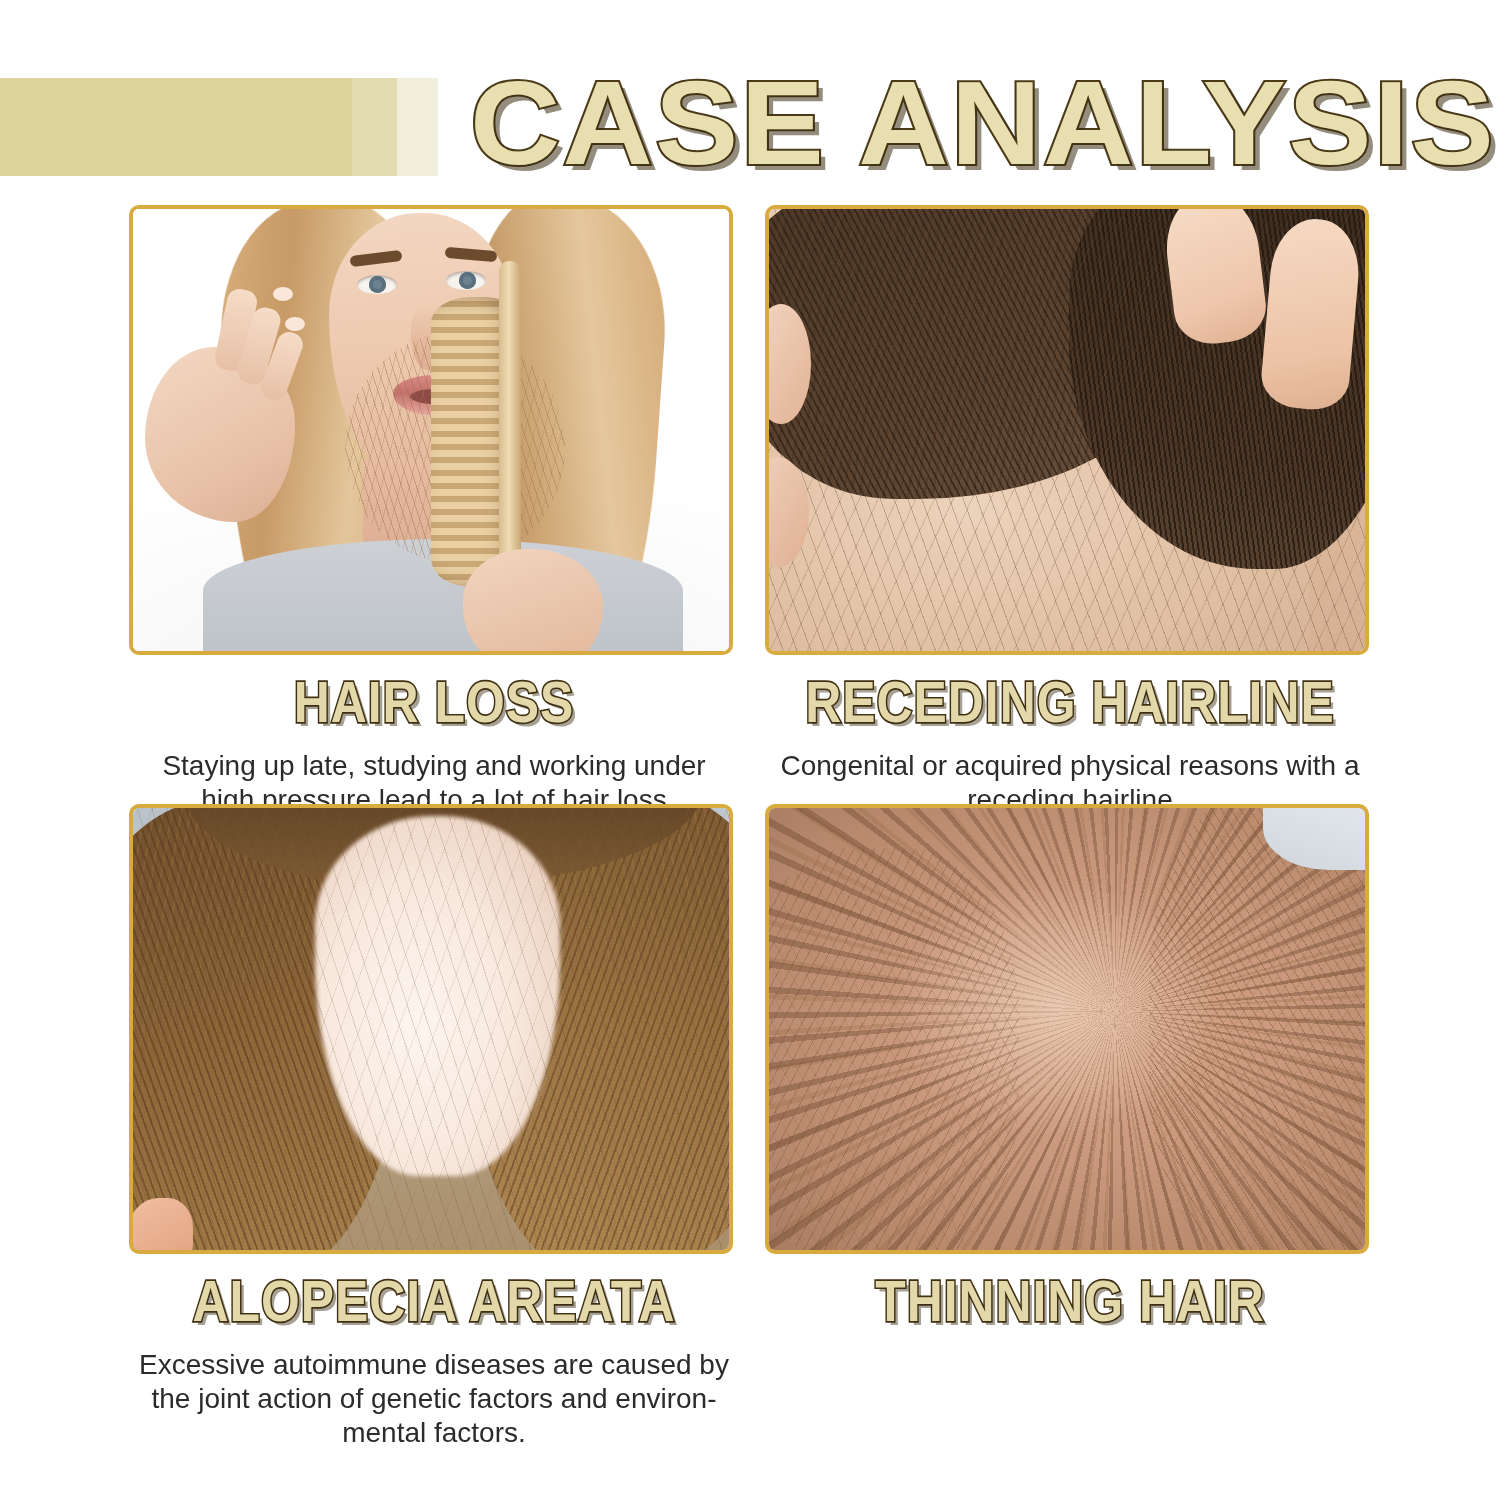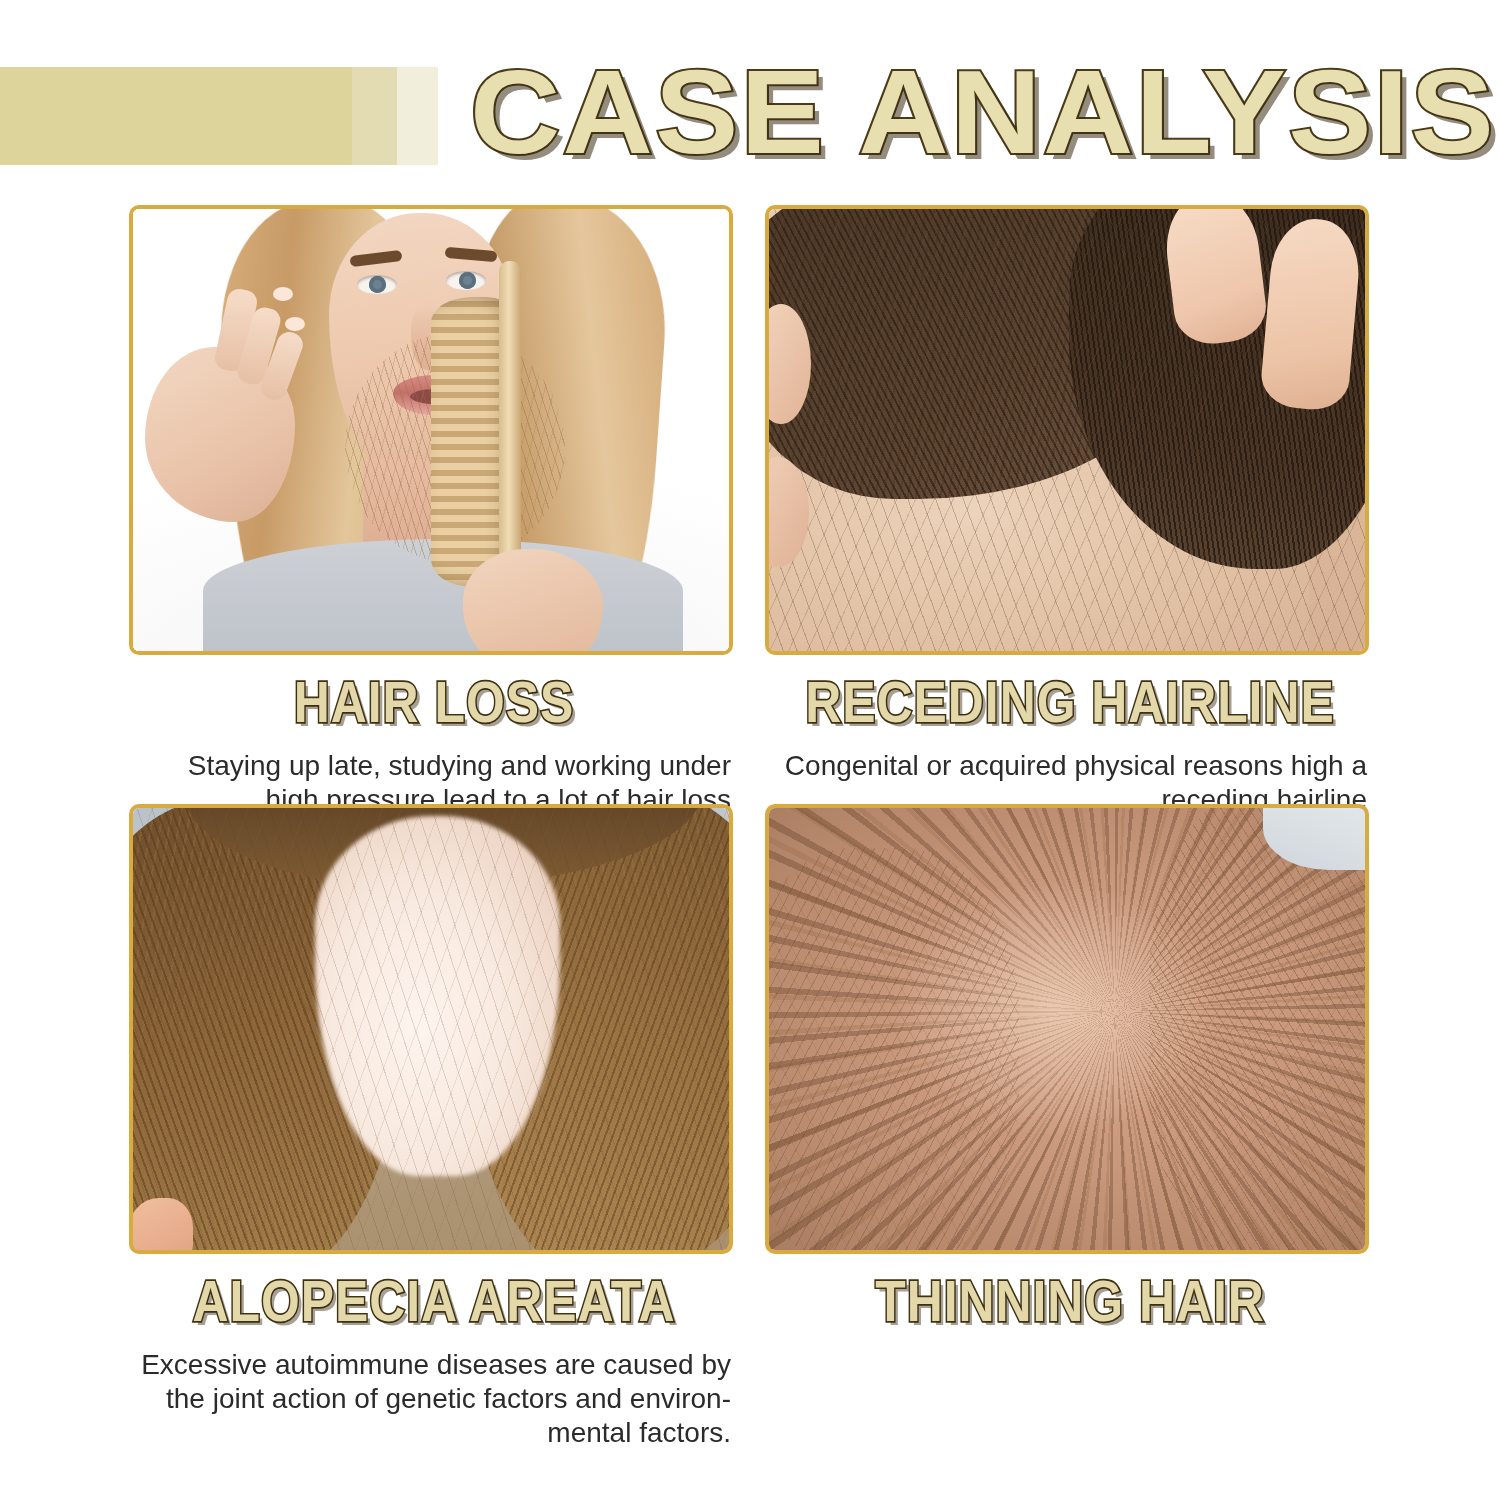--- a/index.html
+++ b/index.html
@@ -12,21 +12,21 @@
     height: 1500px;
     font-family: "Liberation Sans", sans-serif;
     overflow: hidden;
     position: relative;
   }
 
   
   .header {
     position: absolute;
     left: 0;
-    top: 5px;
+    top: 16px;
     width: 1216px;
     height: 200px;
   }
   .banner {
     position: absolute;
     left: 0;
     top: 62px;
     height: 98px;
     display: flex;
   }
@@ -341,21 +341,21 @@
     letter-spacing: 1px;
     color: #e2d8a9;
     -webkit-text-stroke: 3px #403113;
     paint-order: stroke fill;
     text-shadow: 4px 4px 0 rgba(60,45,18,0.45);
     transform: scaleY(1.12) scaleX(0.96);
     transform-origin: center top;
     white-space: nowrap;
   }
   .card-desc {
-    text-align: right;
+    text-align: center;
     margin-top: 22px;
     font-family: "Liberation Sans", sans-serif;
     font-size: 28px;
     line-height: 34px;
     color: #2b2b2b;
     padding: 0 8px;
   }
 </style>
 </head>
 <body>
@@ -415,21 +415,21 @@
         <div class="hairmass"></div>
         <div class="hairmass2"></div>
         <div class="wisps"></div>
         <div class="finger-a"></div>
         <div class="finger-b"></div>
         <div class="finger-c"></div>
         <div class="finger-d"></div>
       </div>
     </div>
     <div class="card-heading">RECEDING HAIRLINE</div>
-    <div class="card-desc">Congenital or acquired physical reasons high a receding hairline</div>
+    <div class="card-desc">Congenital or acquired physical reasons with a receding hairline</div>
   </div>
 
   <div class="card card-c1 card-r2">
     <div class="photo-frame">
       <div class="photo p3">
         <div class="bg"></div>
         <div class="hairL"></div>
         <div class="hairR"></div>
         <div class="hairTop"></div>
         <div class="bald"></div>

